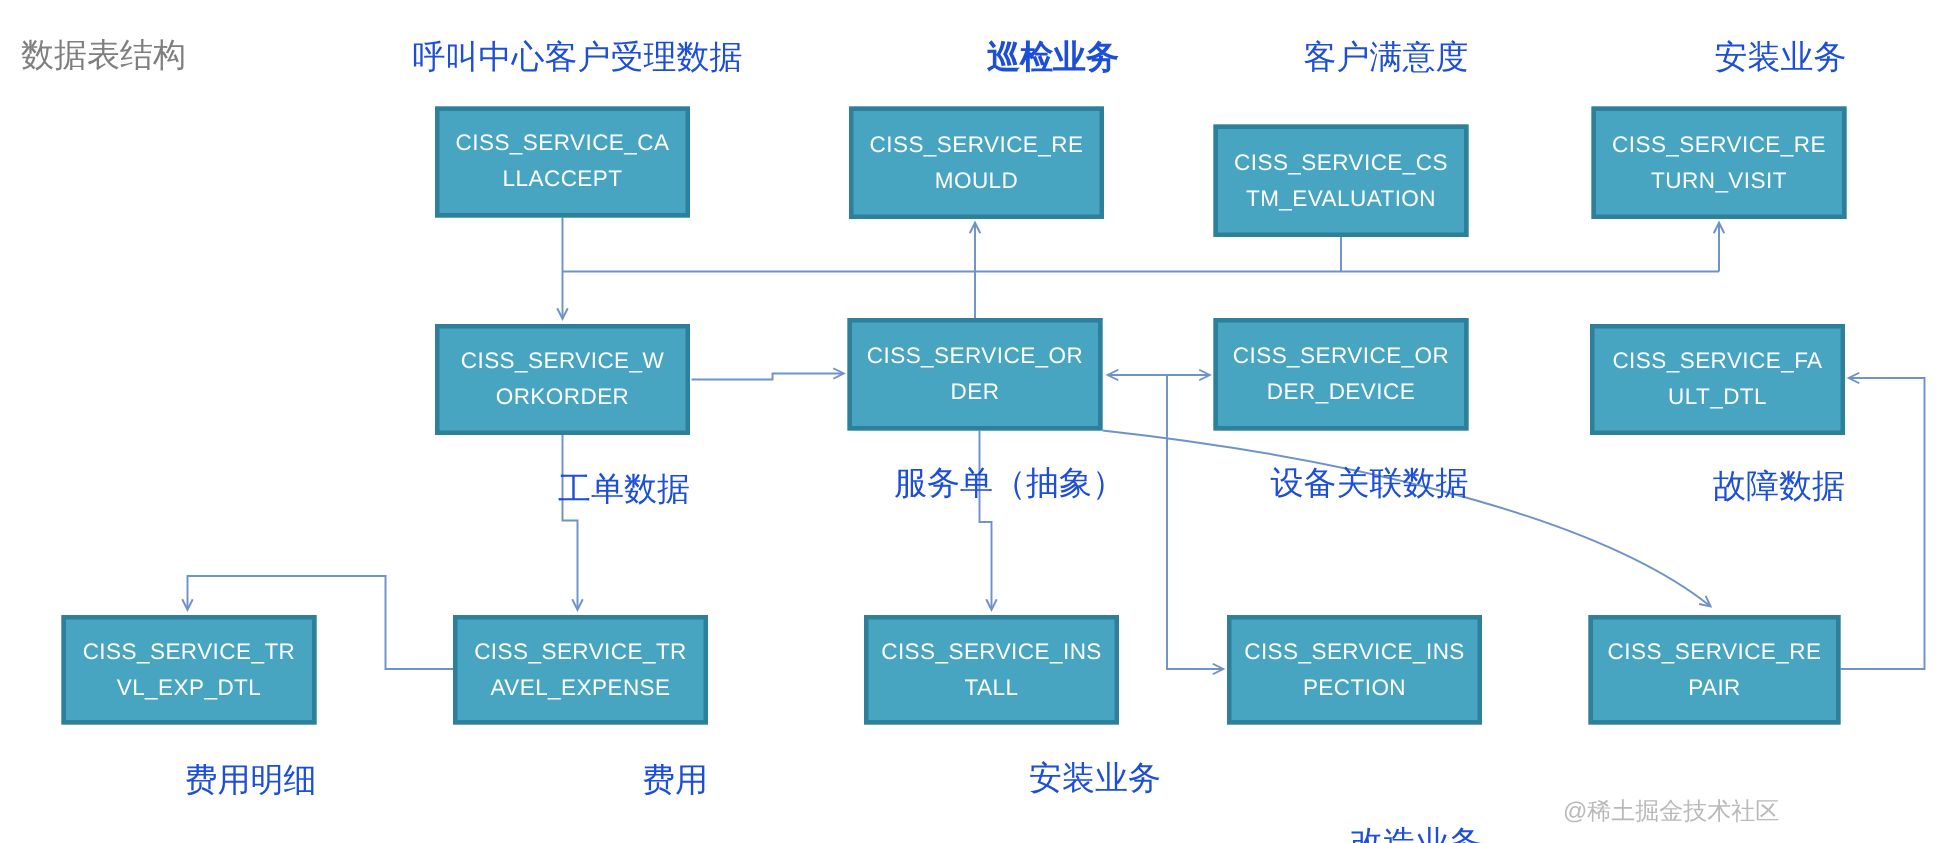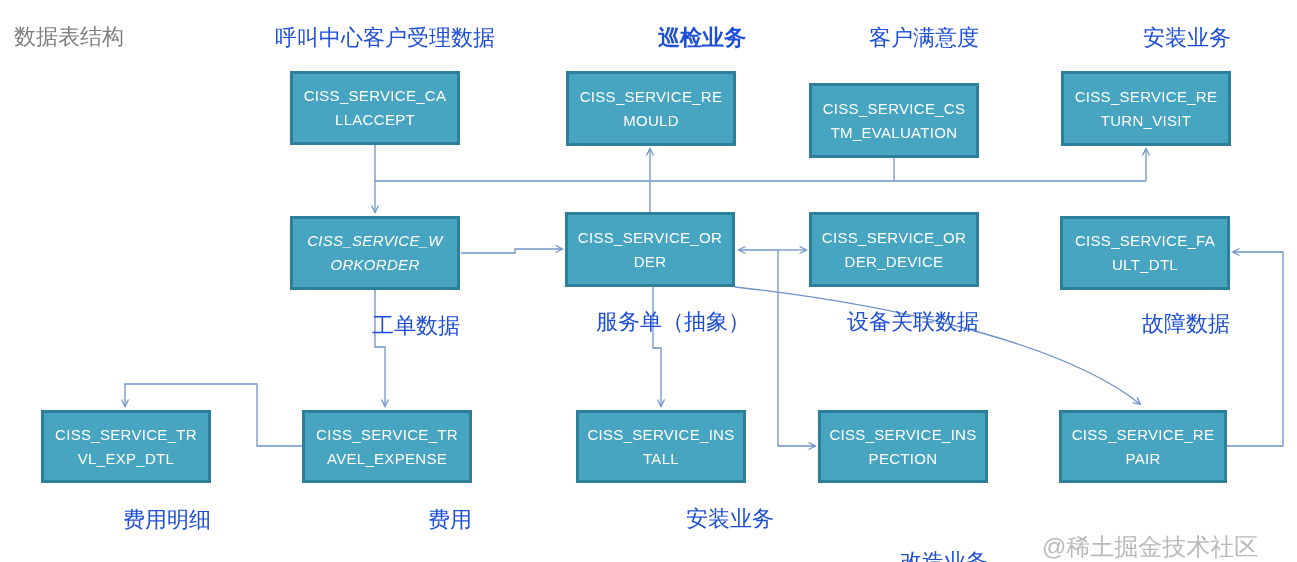--- a/index.html
+++ b/index.html
@@ -15,29 +15,29 @@
     display:flex;align-items:center;justify-content:center;text-align:center;
     white-space:pre-line;
   }
   .lbl{
     position:absolute;z-index:2;color:#1d4ed8;font-size:22px;line-height:28px;
     text-align:right;white-space:nowrap;
   }
   #page-title{position:absolute;left:14px;top:22px;z-index:2;color:#7f7f7f;font-size:22px;}
   #watermark{
     position:absolute;left:1042px;top:531px;z-index:3;
-    color:rgba(128,128,128,0.55);font-size:24px;white-space:nowrap;
+    color:rgba(128,128,128,0.55);font-size:16px;white-space:nowrap;
   }
   
   #n-callaccept{left:290px;top:71px;width:170px;height:74px;}
   #n-remould{left:566px;top:71px;width:170px;height:75px;}
   #n-cstm{left:809px;top:71px;width:170px;height:75px;margin-top:12px;}
   #n-return{left:1061px;top:71px;width:170px;height:75px;}
   
-  #n-workorder{left:290px;top:216px;width:170px;height:74px;font-style:italic;}
+  #n-workorder{left:290px;top:216px;width:170px;height:74px;}
   #n-order{left:565px;top:212px;width:170px;height:75px;}
   #n-orderdevice{left:809px;top:212px;width:170px;height:75px;}
   #n-faultdtl{left:1060px;top:216px;width:170px;height:74px;}
   
   #n-trvlexpdtl{left:41px;top:410px;width:170px;height:73px;}
   #n-travelexpense{left:302px;top:410px;width:170px;height:73px;}
   #n-install{left:576px;top:410px;width:170px;height:73px;}
   #n-inspection{left:818px;top:410px;width:170px;height:73px;}
   #n-repair{left:1059px;top:410px;width:168px;height:73px;}
   

